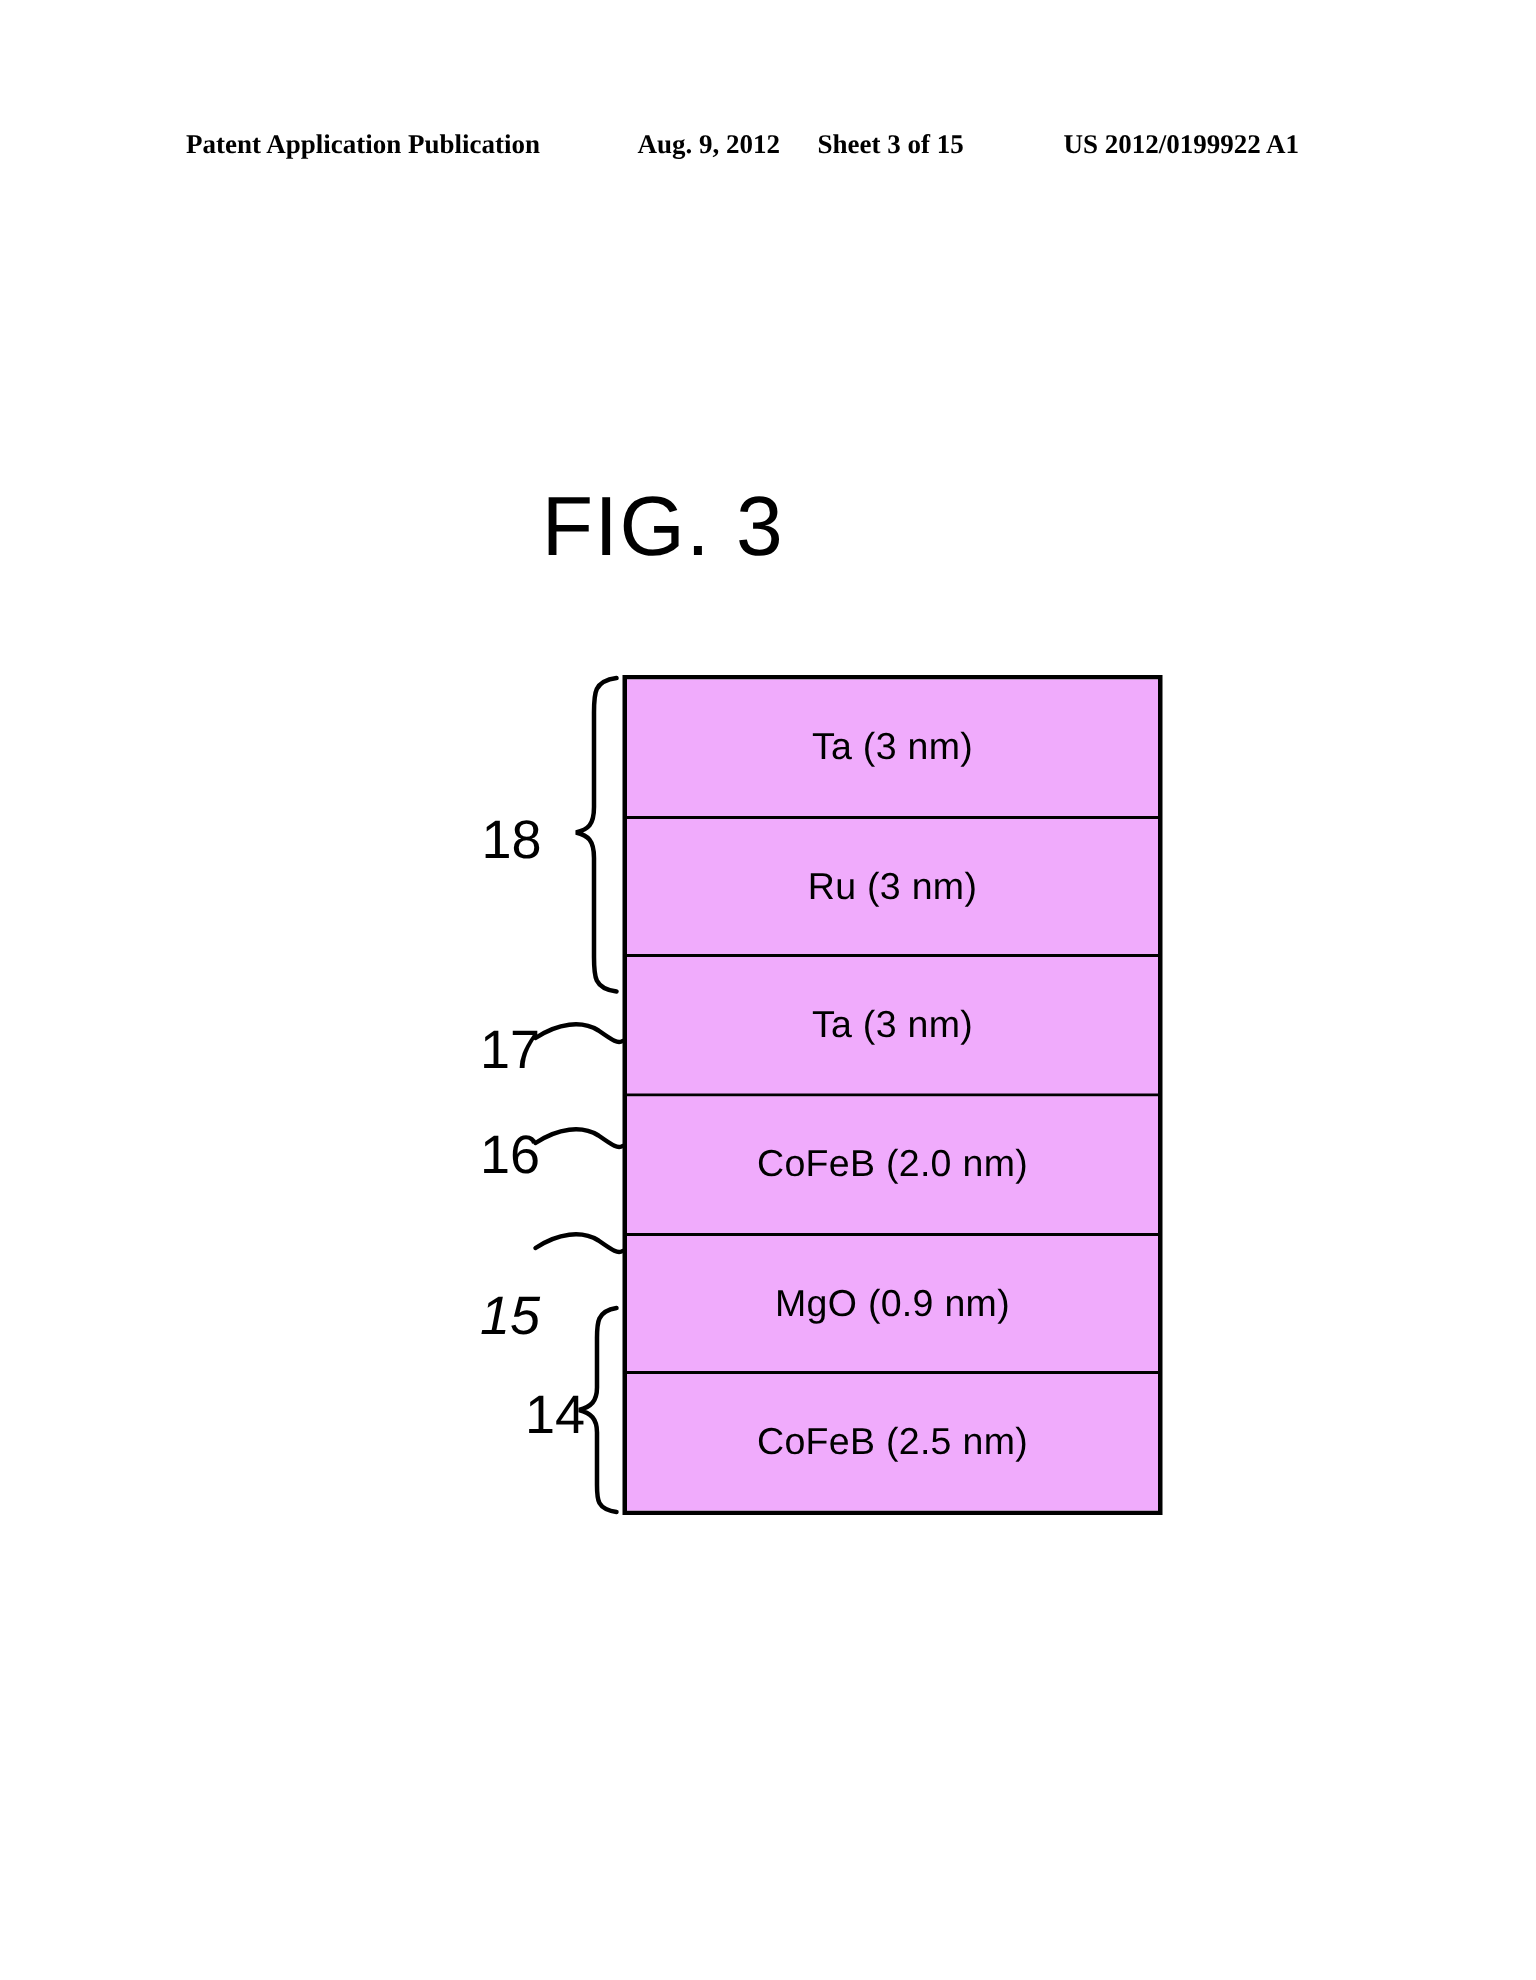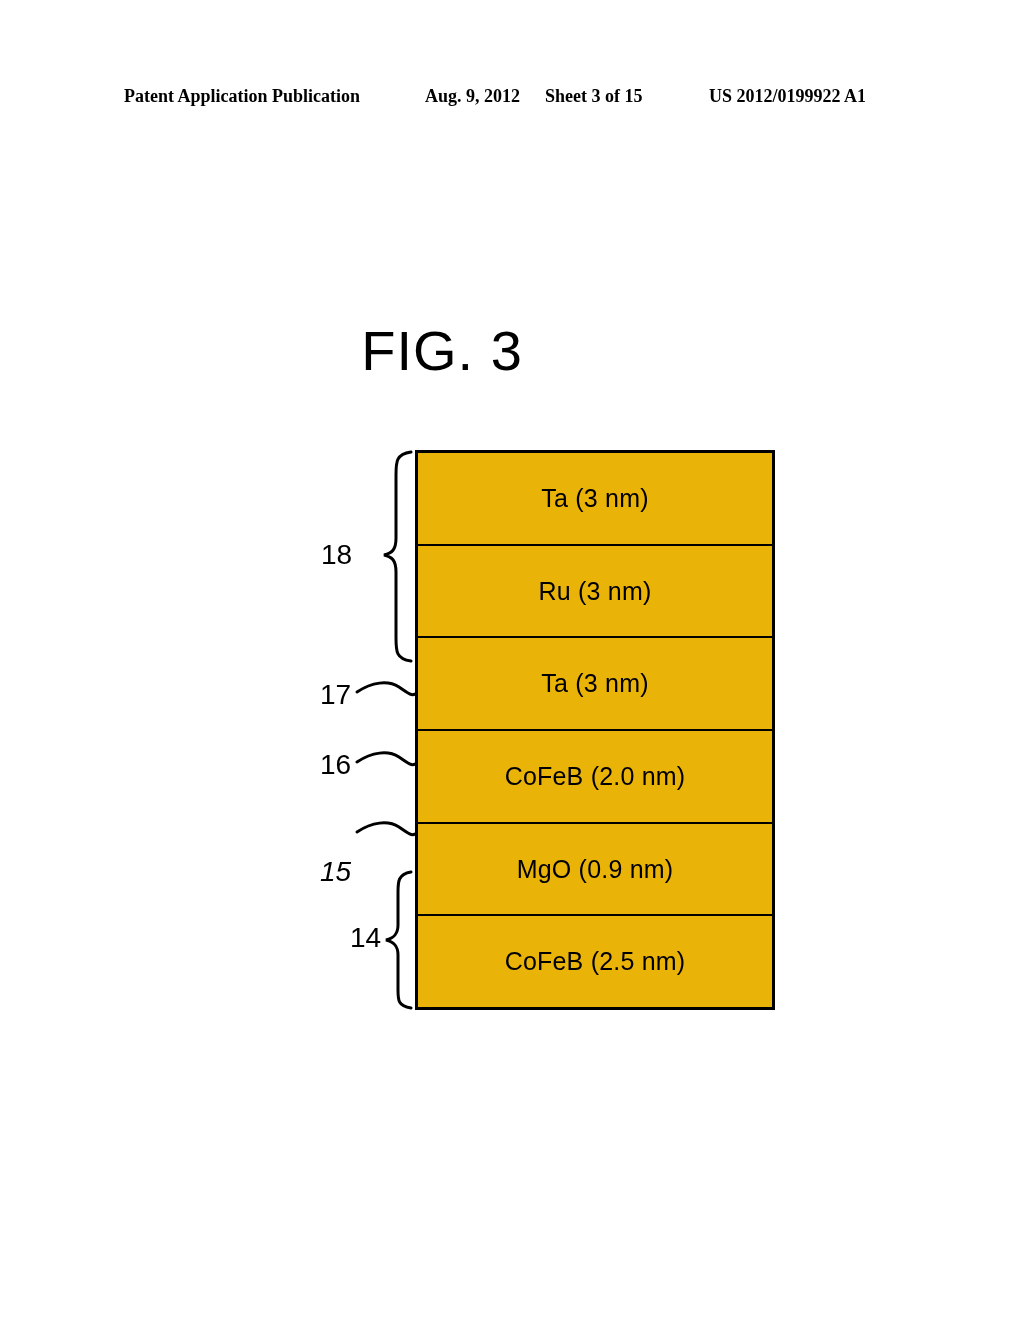--- a/index.html
+++ b/index.html
@@ -89,31 +89,31 @@
     flex: 1 1 0;
     display: flex;
     align-items: center;
     justify-content: center;
     border-bottom: 2.5px solid #000;
     box-sizing: border-box;
     font-size: 25px;
     font-family: "Liberation Sans", sans-serif;
     letter-spacing: 0.2px;
     color: #000;
-    background: #eab308;
+    background: #f0abfc;
   }
   .layer:last-child {
     border-bottom: none;
   }
 
   
   .ref-num {
     position: absolute;
     font-family: "Liberation Sans", sans-serif;
-    font-size: 28px;
+    font-size: 36px;
     color: #000;
     white-space: nowrap;
   }
 
   
   #annotations {
     position: absolute;
     left: 0;
     top: 0;
     width: 1024px;

